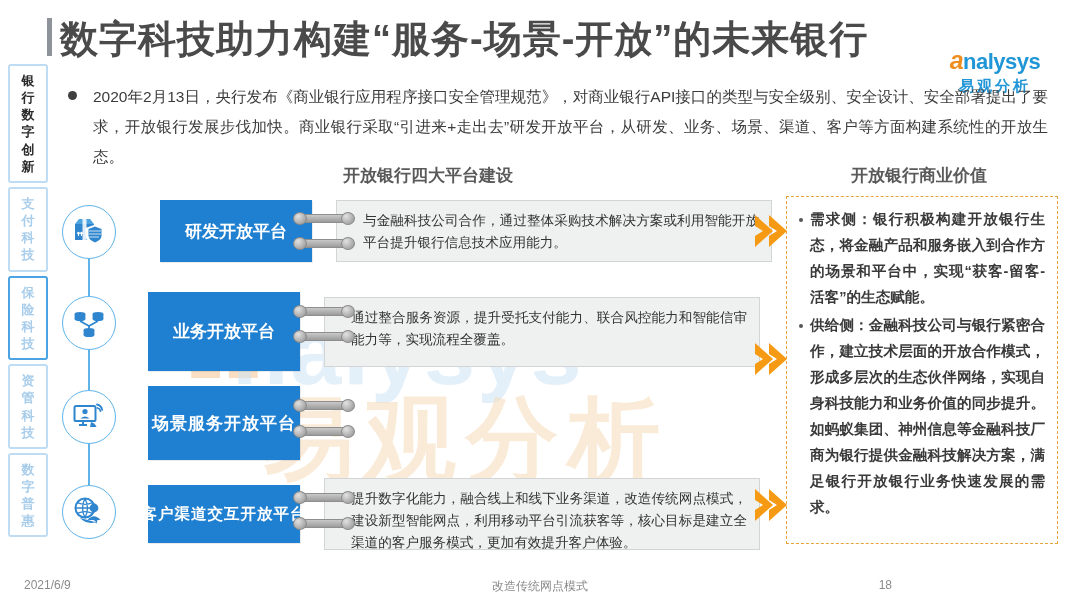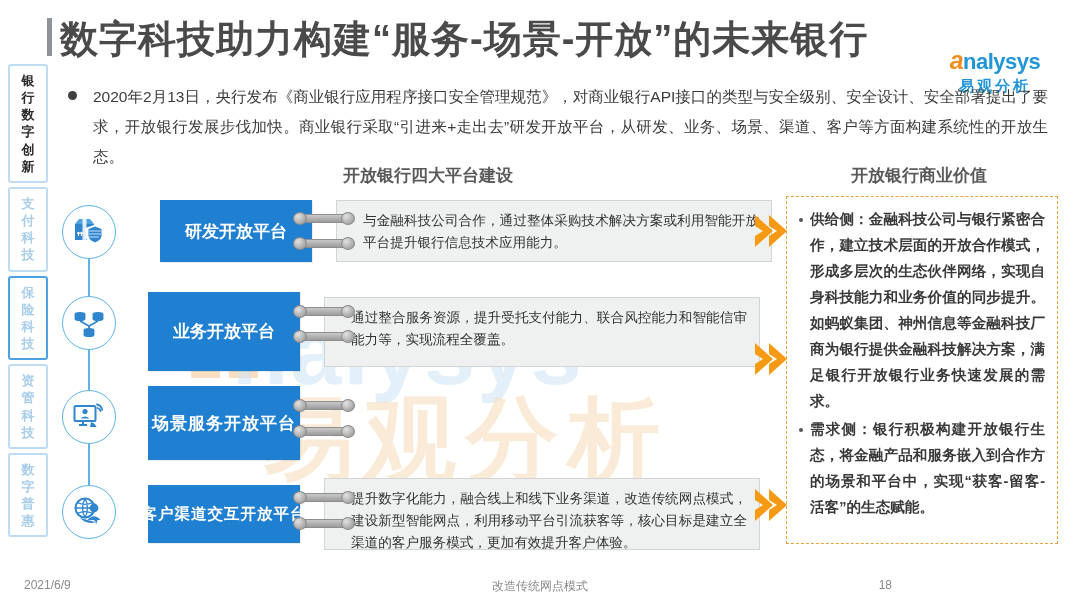--- a/index.html
+++ b/index.html
@@ -329,25 +329,25 @@
 </div>
 <div class="connector" style="left:294px;top:518px;">
   <div class="bar"></div>
     <div class="knob l"></div>
     <div class="knob r"></div>
 </div>
 
 <div class="value-panel">
   <div class="vp-item">
     <div class="vp-dot"></div>
-    <div class="vp-text">供给侧：金融科技公司与银行紧密合作，建立技术层面的开放合作模式，形成多层次的生态伙伴网络，实现自身科技能力和业务价值的同步提升。如蚂蚁集团、神州信息等金融科技厂商为银行提供金融科技解决方案，满足银行开放银行业务快速发展的需求。</div>
+    <div class="vp-text">需求侧：银行积极构建开放银行生态，将金融产品和服务嵌入到合作方的场景和平台中，实现“获客-留客-活客”的生态赋能。</div>
   </div>
   <div class="vp-item">
     <div class="vp-dot"></div>
-    <div class="vp-text">需求侧：银行积极构建开放银行生态，将金融产品和服务嵌入到合作方的场景和平台中，实现“获客-留客-活客”的生态赋能。</div>
+    <div class="vp-text">供给侧：金融科技公司与银行紧密合作，建立技术层面的开放合作模式，形成多层次的生态伙伴网络，实现自身科技能力和业务价值的同步提升。如蚂蚁集团、神州信息等金融科技厂商为银行提供金融科技解决方案，满足银行开放银行业务快速发展的需求。</div>
   </div>
 </div>
 
 <div class="footer">
   <div class="f-date">2021/6/9</div>
   <div class="f-center">改造传统网点模式</div>
   <div class="f-page">18</div>
 </div>
 
 </body></html>

